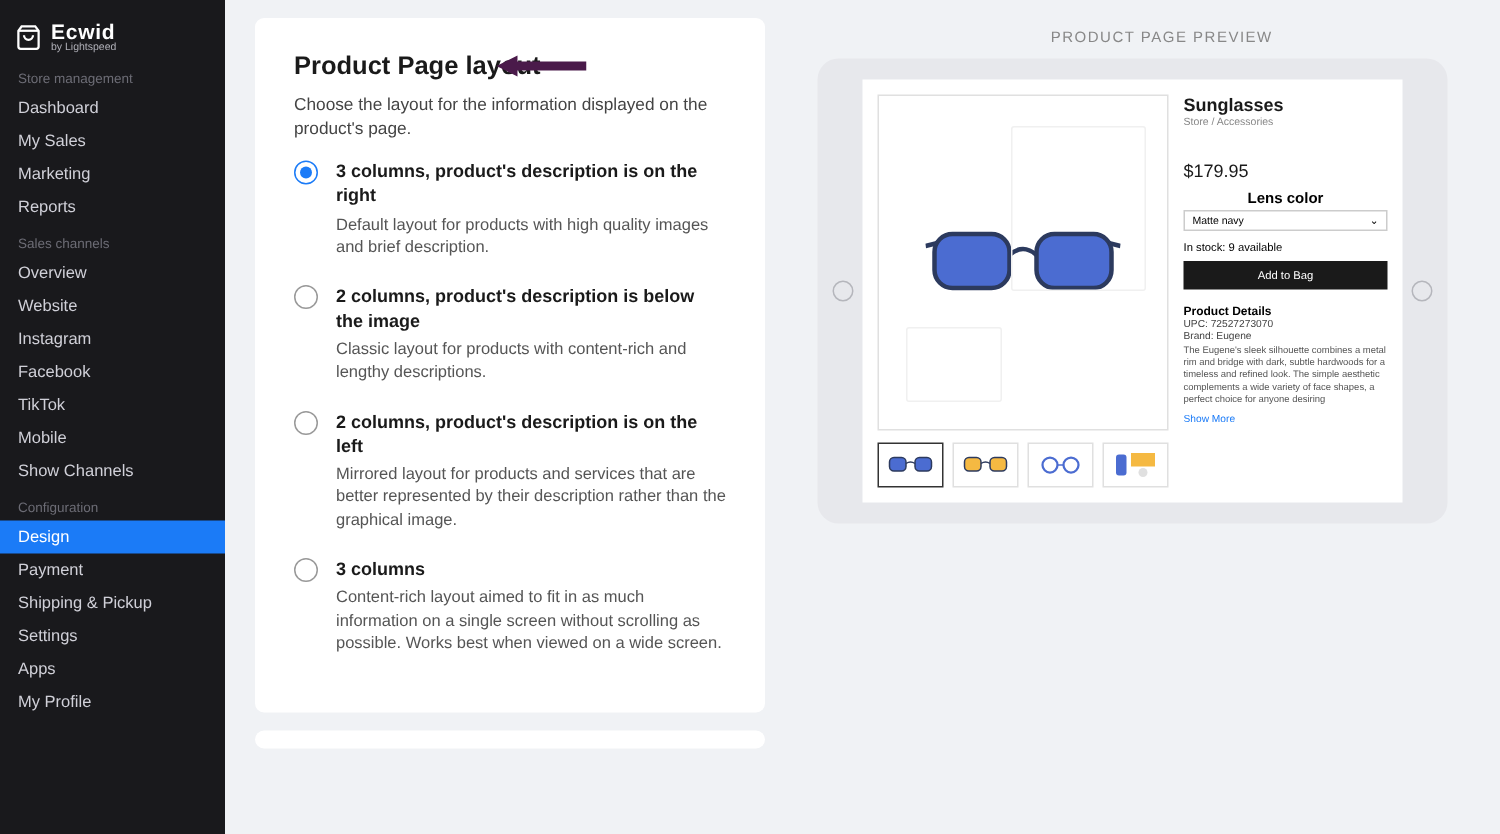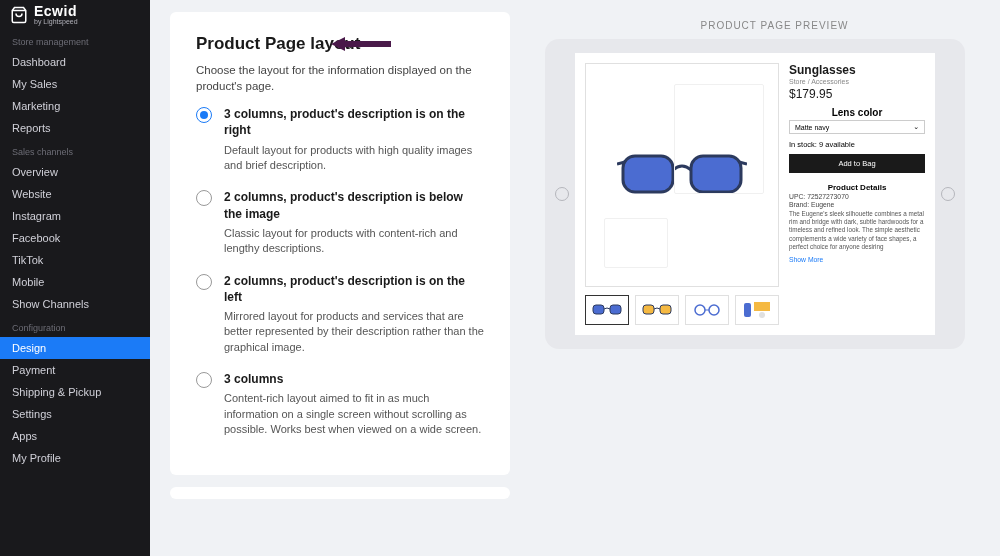--- a/index.html
+++ b/index.html
@@ -1,20 +1,20 @@
 <!DOCTYPE html>
 <html><head>
   <meta charset="utf-8">
   <style>
     * { margin: 0; padding: 0; box-sizing: border-box; }
     body { font-family: -apple-system, BlinkMacSystemFont, 'Segoe UI', Arial, sans-serif; background: #f0f2f5; width: 1000px; height: 556px; overflow: hidden; display: flex; }
     
     
     .sidebar { width: 150px; background: #19191c; color: #a8a8b0; display: flex; flex-direction: column; font-size: 11px; }
-    .logo { padding: 4px 10px 4px 10px; color: #fff; display: flex; align-items: center; gap: 6px; }
+    .logo { padding: 4px 10px 4px 10px; color: #fff; display: flex; align-items: center; gap: 6px; margin-top: 10px; }
     .logo-icon { display: inline-flex; }
     .logo-text { display: flex; flex-direction: column; line-height: 1; }
     .logo-main { font-size: 14px; font-weight: 700; letter-spacing: 0.5px; }
     .logo-sub { font-size: 7px; color: #b0b0b8; }
     .section-label { padding: 8px 12px 4px 12px; font-size: 9px; color: #6c6c75; }
     .nav-item { padding: 5px 12px; cursor: pointer; font-size: 11px; color: #d0d0d8; }
     .nav-item.active { background: #1b7bf7; color: #fff; }
     
     
     .content { flex: 1; display: flex; gap: 20px; padding: 12px 20px; }
@@ -40,26 +40,26 @@
     .screen { background: #fff; width: 100%; height: 100%; padding: 10px; display: flex; gap: 10px; }
     .screen-left { flex: 1.4; display: flex; flex-direction: column; }
     .main-image { flex: 1; border: 1px solid #e0e0e0; display: flex; align-items: center; justify-content: center; position: relative; }
     .bg-rect { position: absolute; border: 1.5px solid #f0f0f0; border-radius: 2px; }
     .thumbs { display: flex; gap: 6px; margin-top: 8px; }
     .thumb { width: 44px; height: 30px; border: 1px solid #e0e0e0; display: flex; align-items: center; justify-content: center; }
     .thumb.active { border: 1.5px solid #333; }
     .screen-right { flex: 1; font-size: 8px; }
     .p-title { font-size: 12px; font-weight: 700; color: #1a1a1a; }
     .breadcrumb { font-size: 7px; color: #888; margin-top: 1px; }
-    .price { font-size: 12px; font-weight: 500; margin-top: 2px; color: #1a1a1a; }
+    .price { font-size: 12px; font-weight: 500; margin-top: 22px; color: #1a1a1a; }
     .attr-label { font-size: 10px; font-weight: 700; margin-top: 6px; text-align: center; }
     .select { border: 1px solid #ccc; padding: 2px 5px; margin-top: 2px; font-size: 7px; display: flex; justify-content: space-between; align-items: center; }
     .stock { font-size: 7.5px; margin-top: 6px; }
     .bag-btn { background: #1a1a1a; color: #fff; text-align: center; padding: 5px; margin-top: 5px; font-size: 7.5px; }
-    .details-h { font-size: 8px; font-weight: 700; margin-top: 10px; text-align: center; }
+    .details-h { font-size: 8px; font-weight: 700; margin-top: 10px; }
     .meta-line { font-size: 6.8px; color: #444; margin-top: 1px; }
     .long-desc { font-size: 6.3px; color: #555; line-height: 1.3; margin-top: 2px; }
     .show-more { font-size: 6.8px; color: #1b7bf7; margin-top: 5px; }
     .left-col { display: flex; flex-direction: column; }
   </style>
 </head>
 <body>
 
 <div class="sidebar">
   <div class="logo">

